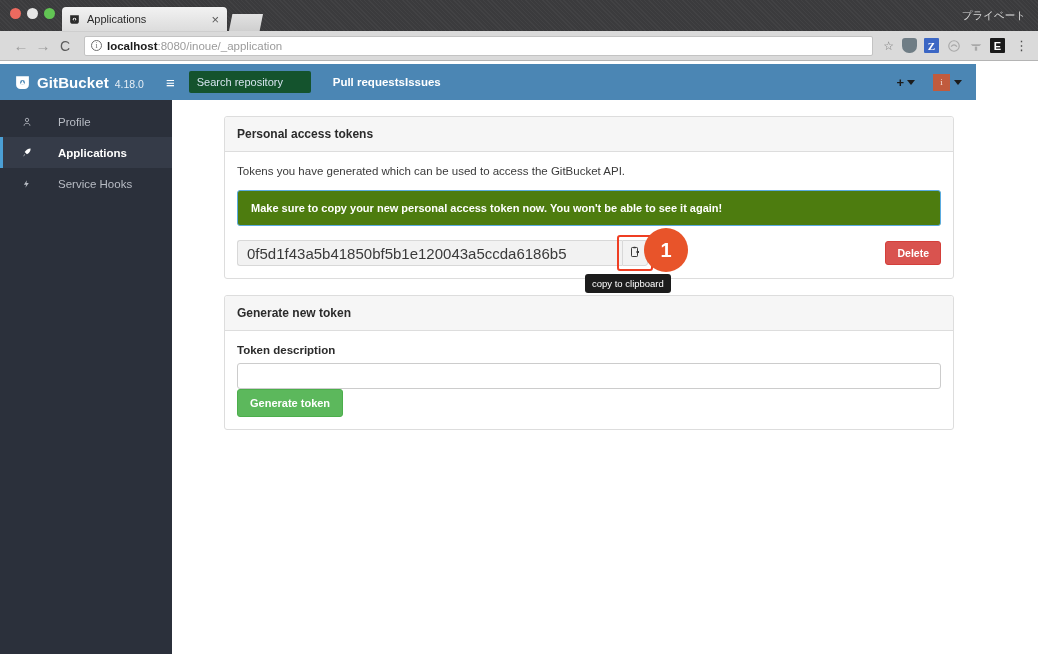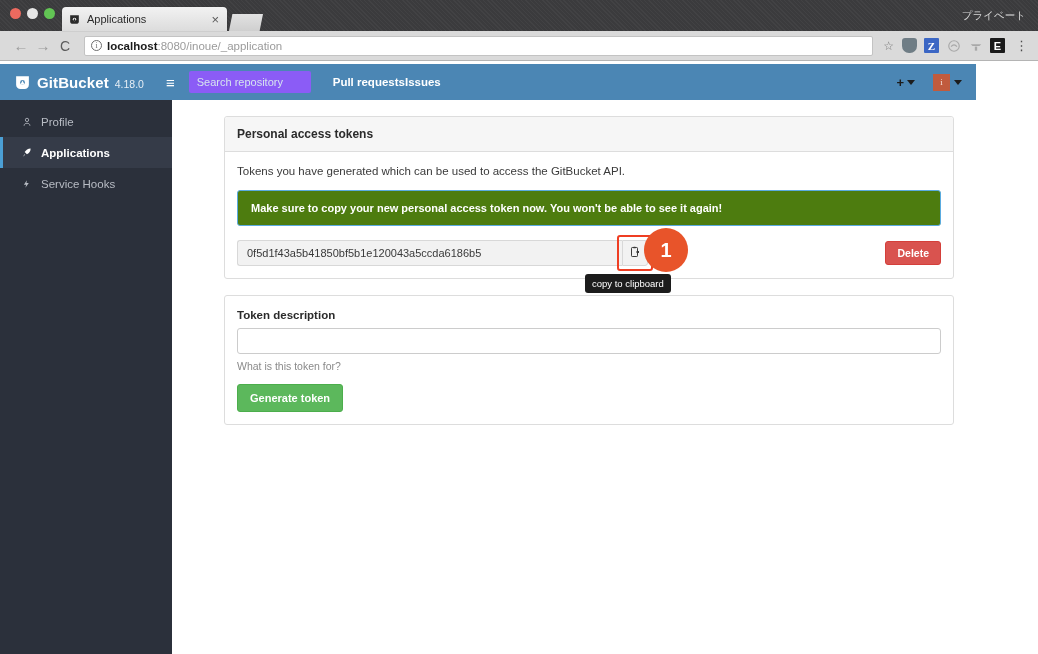--- a/index.html
+++ b/index.html
@@ -117,21 +117,21 @@
     position: relative;
   }
   .gb-brand { display: flex; align-items: baseline; gap: 6px; margin-right: 22px; }
   .gb-logo { width: 17px; height: 17px; align-self: center; }
   .gb-name { color: #ffffff; font-size: 15px; font-weight: bold; letter-spacing: .1px; }
   .gb-version { color: #e6eef5; font-size: 10.5px; }
   .gb-burger {
     color: #ffffff; font-size: 15px; margin-right: 14px; line-height: 1;
   }
   .gb-search {
-    width: 122px; height: 22px; background: #8b5cf6;
+    width: 122px; height: 22px; background: #14532d;
     border: none; border-radius: 2px; color: #dfeaf3;
     font-size: 11px; padding: 0 8px;
     font-family: "Liberation Sans", sans-serif;
   }
   .gb-search::placeholder { color: #d6e4ef; }
   .gb-links { display: flex; margin-left: 22px; }
   .gb-link { color: #ffffff; font-size: 11.5px; font-weight: bold; text-decoration: none; }
   .gb-right {
     position: absolute; right: 14px; top: 0; height: 36px;
     display: flex; align-items: center; gap: 18px;
@@ -149,21 +149,21 @@
     color: #f5e2d8; font-size: 9px; font-family: "Liberation Serif", serif;
   }
 
   
   .gb-body { display: flex; height: 556px; }
   .gb-sidebar {
     width: 172px; background: #2b303b; flex: 0 0 172px;
     padding-top: 6px;
   }
   .side-item {
-    display: flex; align-items: center; gap: 9px;
+    display: flex; align-items: center; gap: 26px;
     height: 31px; padding-left: 18px;
     color: #b8bcc4; font-size: 11.5px;
     border-left: 3px solid transparent;
   }
   .side-item.active {
     background: #353b48; color: #ffffff;
     border-left-color: #4b9fd5; font-weight: bold;
   }
   .side-icon { width: 11px; display: flex; justify-content: center; flex: 0 0 11px; }
 
@@ -193,21 +193,21 @@
   .token-row {
     display: flex; align-items: center; gap: 0;
     position: relative;
   }
   .token-field {
     flex: 1; min-width: 0;
     height: 26px; background: #f2f2f2;
     border: 1px solid #d8d8d8; border-right: none;
     border-radius: 3px 0 0 3px;
     display: flex; align-items: center; padding: 0 9px;
-    font-size: 11px; color: #3a3a3a;
+    font-size: 15px; color: #3a3a3a;
     font-family: "Liberation Sans", sans-serif;
     max-width: 385px;
   }
   .copy-wrap { position: relative; }
   .copy-btn {
     width: 26px; height: 26px;
     background: #f2f2f2; border: 1px solid #d8d8d8;
     border-radius: 0 3px 3px 0;
     display: flex; align-items: center; justify-content: center;
   }
@@ -411,24 +411,24 @@
                 <div class="tooltip">copy to clipboard</div>
               </div>
 
               <button class="btn-delete">Delete</button>
             </div>
 
           </div>
         </div>
 
         <div class="panel">
+          <div class="panel-head">Generate new token</div>
           <div class="panel-body">
             <div class="field-label">Token description</div>
             <input class="text-input" placeholder="" style="">
-            <div class="help">What is this token for?</div>
             <button class="btn-generate">Generate token</button>
           </div>
         </div>
 
       </div>
     </div>
   </div>
 </div>
 
 </body></html>

